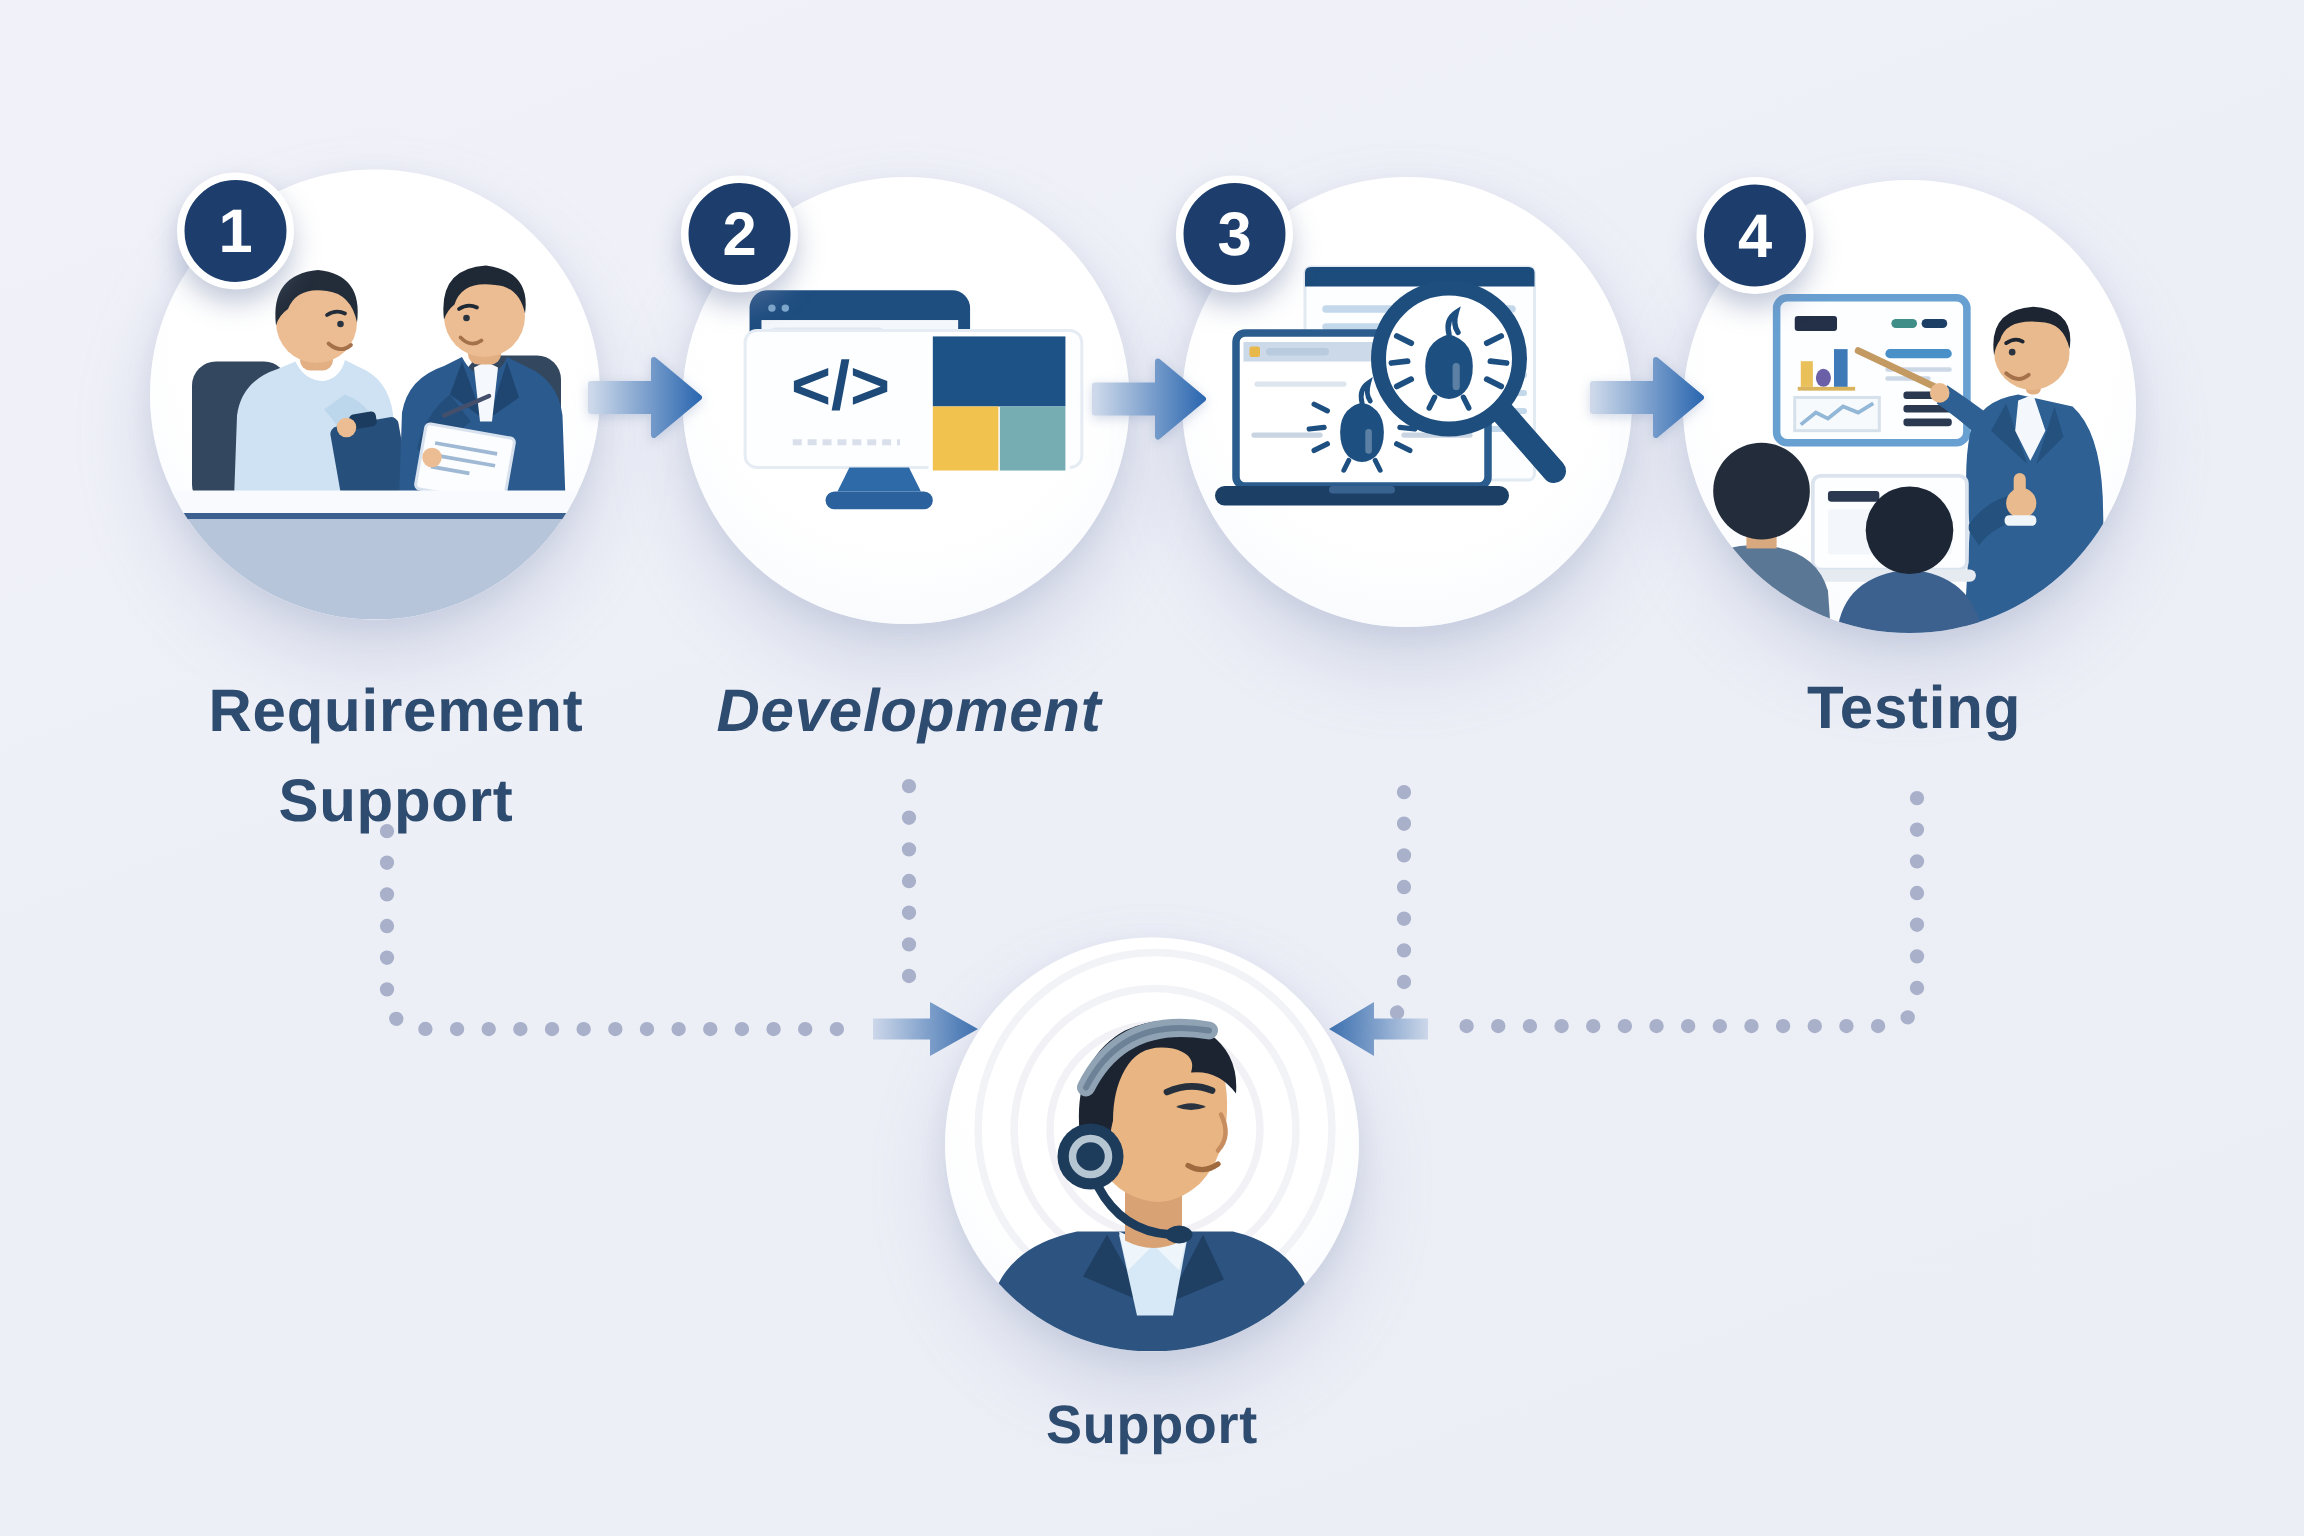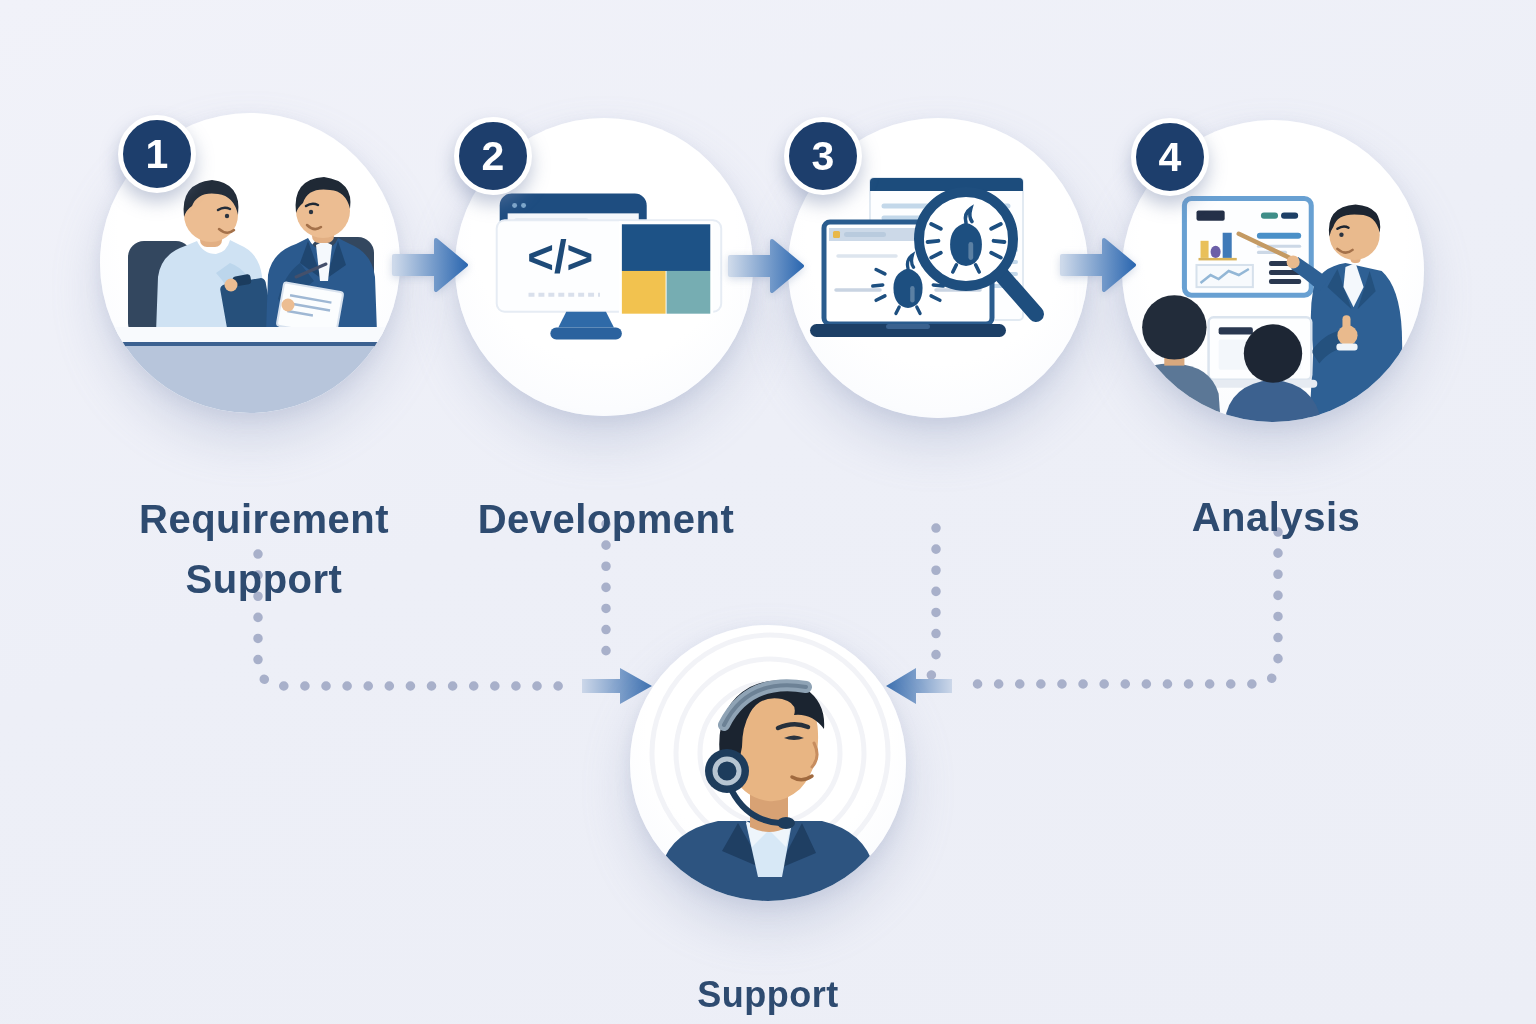--- a/index.html
+++ b/index.html
@@ -13,21 +13,21 @@
   .circle svg{display:block;width:100%;height:100%;}
   
   .badge{position:absolute;width:68px;height:68px;border-radius:50%;
     background:#1d3e6c;border:5px solid #ffffff;
     box-shadow:0 9px 18px rgba(120,135,170,.45);
     display:flex;align-items:center;justify-content:center;}
   .badge span{color:#ffffff;font-size:41px;font-weight:700;line-height:1;}
   
   .label{position:absolute;transform:translateX(-50%);text-align:center;
     color:#2e4b70;font-weight:700;font-size:40px;line-height:60px;
-    letter-spacing:.5px;white-space:nowrap;margin-top:45px;}
+    letter-spacing:.5px;white-space:nowrap;}
   .label span{display:block;}
   .support-label{font-size:36px;}
   
   .flow-arrow{position:absolute;width:80px;height:60px;
     filter:drop-shadow(0 2px 4px rgba(130,148,185,.35));}
   .flow-arrow svg{display:block;width:100%;height:100%;}
   
   .connectors{position:absolute;left:0;top:0;width:1536px;height:1024px;pointer-events:none;}
 </style>
 </head>
@@ -270,25 +270,25 @@
       <span>3</span>
     </div>
   <div class="badge" style="left:1131px;top:118px;">
       <span>4</span>
     </div>
 
   <div class="label" style="left:264px;top:444px;">
     <span>Requirement</span>
     <span>Support</span>
   </div>
-  <div class="label" style="left:606px;top:444px;">
+  <div class="label" style="left:606px;top:444px;font-style:italic;">
     <span>Development</span>
   </div>
   <div class="label" style="left:1276px;top:442px;">
-    <span>Analysis</span>
+    <span>Testing</span>
   </div>
 
   <div class="circle" style="left:630px;top:625px;width:276px;height:276px;">
     <svg viewBox="0 0 276 276">
       <g stroke="#e8e9f0" fill="none" opacity="0.55">
         <circle cx="140" cy="128" r="118" stroke-width="5"></circle>
         <circle cx="140" cy="128" r="94" stroke-width="5"></circle>
         <circle cx="140" cy="128" r="70" stroke-width="5"></circle>
       </g>
       <g>

